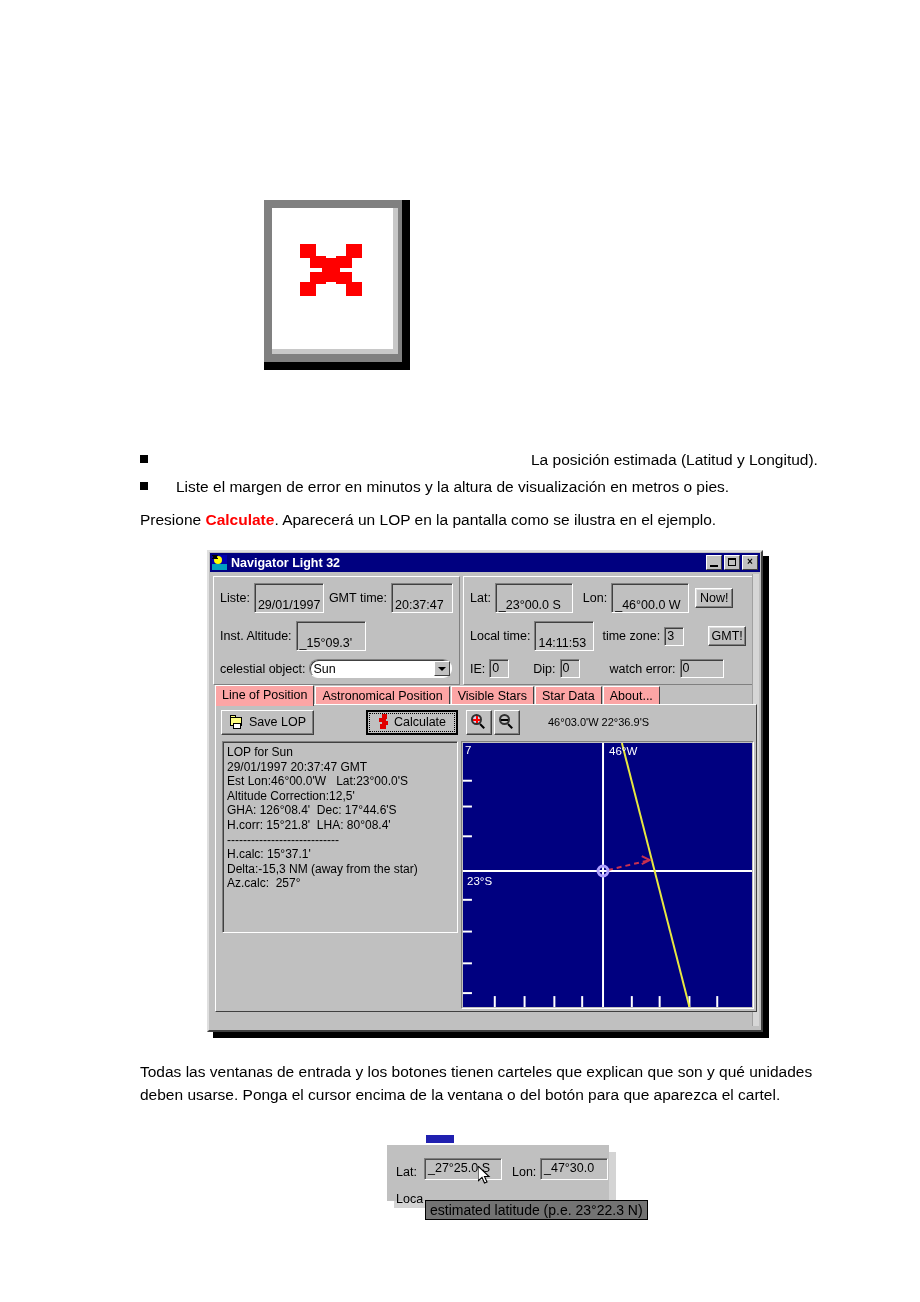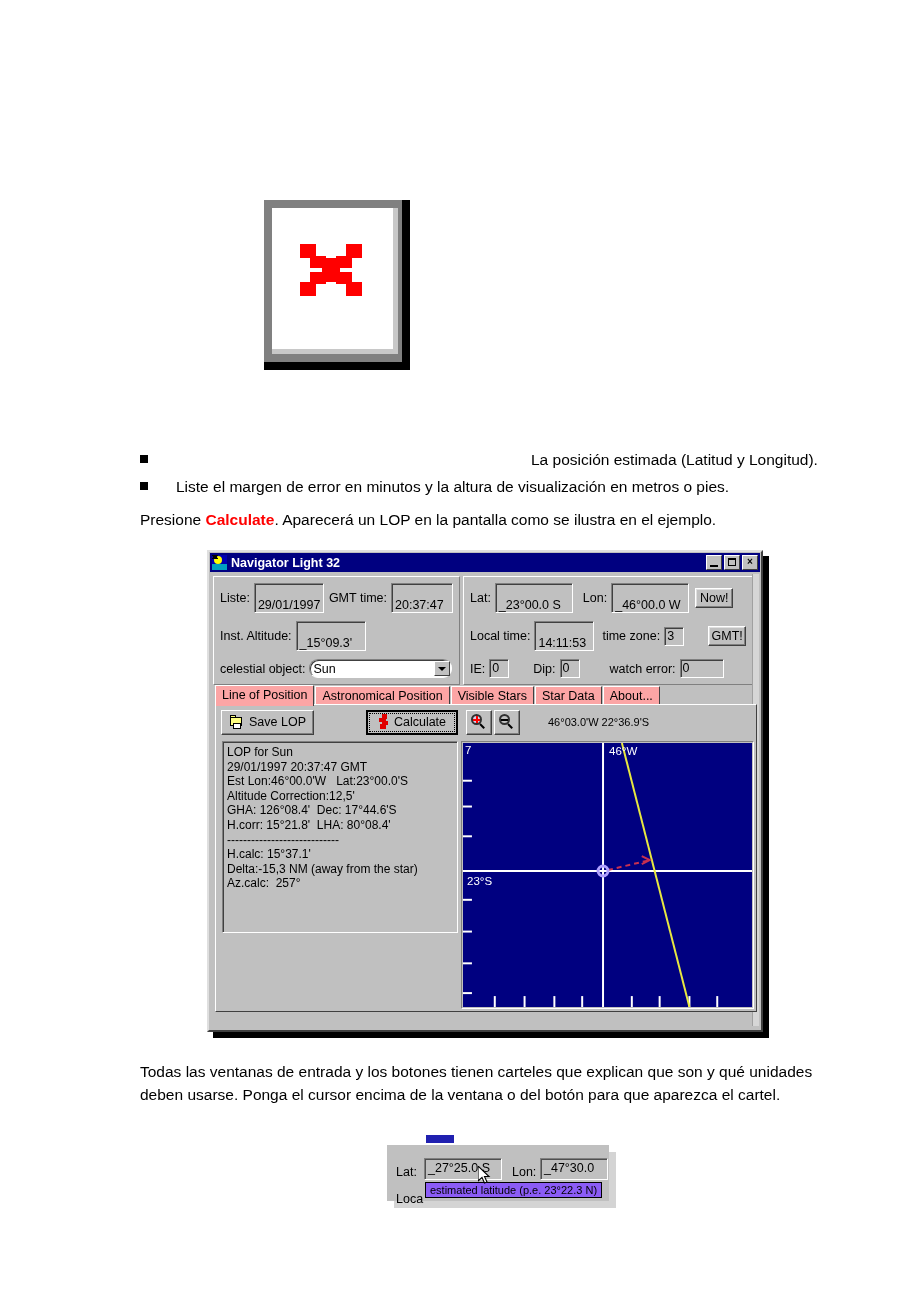--- a/index.html
+++ b/index.html
@@ -518,24 +518,24 @@
     position:absolute; left:154px; top:28px; width:68px; height:22px;
     background:#c0c0c0;
     border-top:1px solid #808080; border-left:1px solid #808080;
     border-right:1px solid #ffffff; border-bottom:1px solid #ffffff;
     box-shadow: inset 1px 1px 0 0 #505050;
     font-size:12.5px; padding:2px 3px; box-sizing:border-box;
     overflow:hidden;
   }
   .tip-loca { position:absolute; left:10px; top:62px; font-size:12.5px; }
   .tip-box {
-    position:absolute; left:39px; top:52px;
-    background:#8b5cf6;
+    position:absolute; left:39px; top:70px;
+    background:#737373;
     border:1px solid #000000;
-    font-size:11px;
+    font-size:14px;
     padding:1px 4px;
     white-space:nowrap;
     z-index: 6;
   }
   .tip-cursor { position:absolute; left:92px; top:36px; width:14px; height:20px; z-index:7; }
 </style>
 </head>
 <body>
 
 <div class="broken-img">

